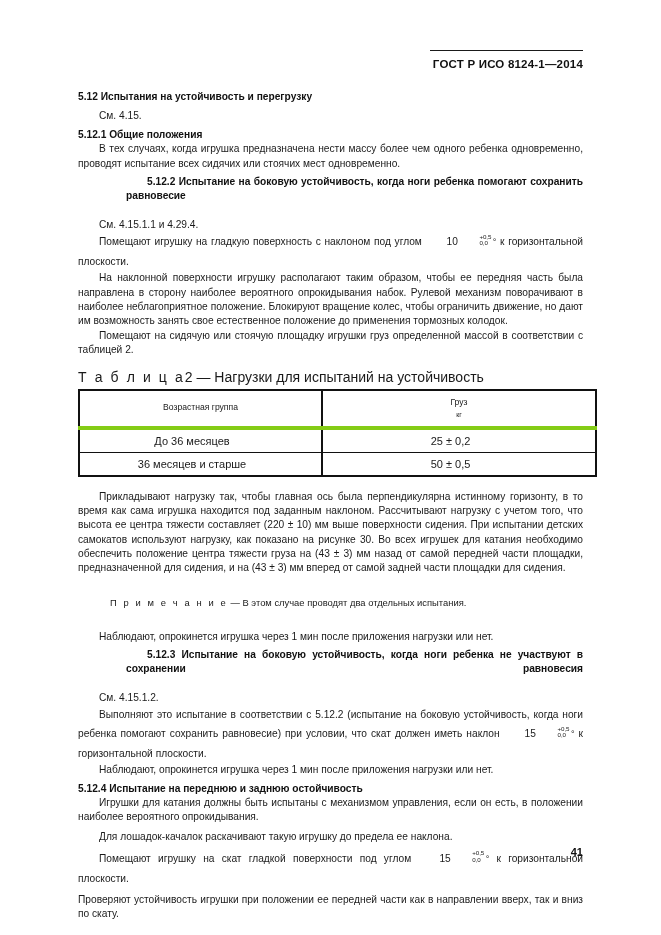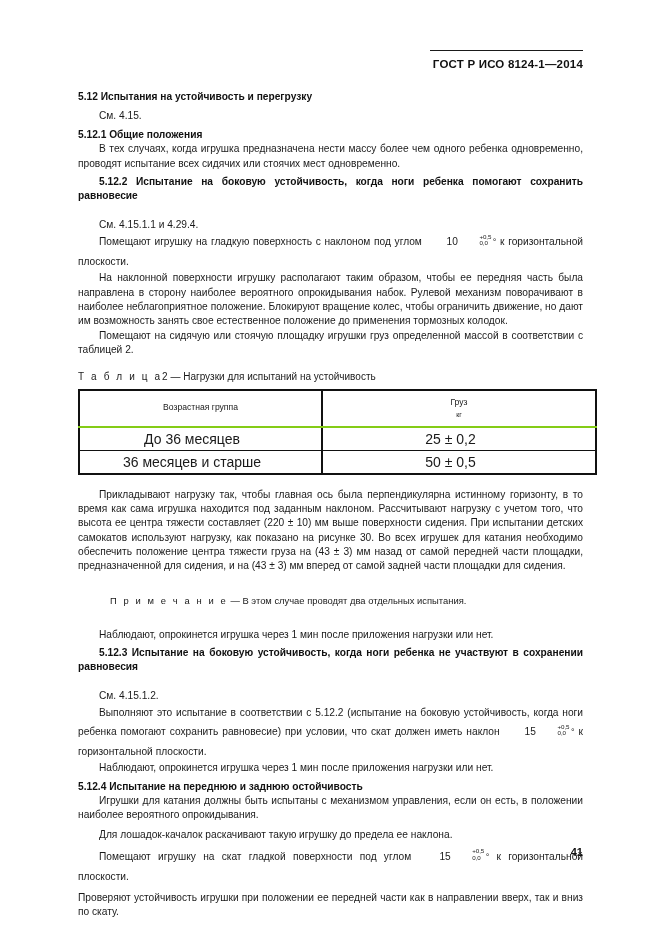--- a/index.html
+++ b/index.html
@@ -58,20 +58,21 @@
     font-size: 10.2px;
     font-weight: bold;
     line-height: 14.4px;
     text-align: justify;
     margin-top: 4px;
     margin-bottom: 0;
     color: #111;
   }
   .sec-head.indent {
     text-indent: 21px;
+    margin-left: 48px;
   }
   .sec-head.wrapjust {
     text-align: justify;
   }
   .sec-head.wrapjust::after {
     content: "";
     display: inline-block;
     width: 100%;
   }
 
@@ -112,21 +113,21 @@
     text-align: left;
     margin-left: 0.6px;
     letter-spacing: -0.1px;
   }
   .tol .stack .up { display: block; position: relative; top: -2.4px; }
   .tol .stack .dn { display: block; position: relative; top: -2.0px; }
   .tol .deg { font-size: 9px; margin-left: 1.5px; }
 
   
   .tbl-caption {
-    font-size: 10px;
+    font-size: 14px;
     line-height: 14px;
     margin: 0 0 5px 0;
   }
   .tbl-caption .spaced {
     letter-spacing: 2.1px;
   }
   table.loads {
     border-collapse: collapse;
     width: 505px;
     table-layout: fixed;
@@ -144,31 +145,31 @@
     line-height: 11.5px;
     padding: 6px 2px 7px 2px;
   }
   table.loads thead th .unit {
     display: block;
     font-size: 6.8px;
     line-height: 9px;
     margin-top: 1px;
   }
   table.loads tbody td {
-    font-size: 14px;
+    font-size: 11px;
     line-height: 12px;
     padding: 5px 19px 5px 2px;
   }
   table.loads .col-a { width: 237px; }
   table.loads .col-b { width: 268px; }
   
   table.loads {
     border: 2px solid #111;
   }
-  table.loads thead th { border-bottom: 2px solid #84cc16; }
+  table.loads thead th { border-bottom: 4px solid #84cc16; }
   table.loads .col-b { border-left: 2px solid #111; border-radius: 12px; }
 
   
   .note {
     font-size: 9.4px;
     line-height: 14px;
     text-indent: 21px;
     margin: 11px;
   }
   .note .spaced { letter-spacing: 2.1px; }

